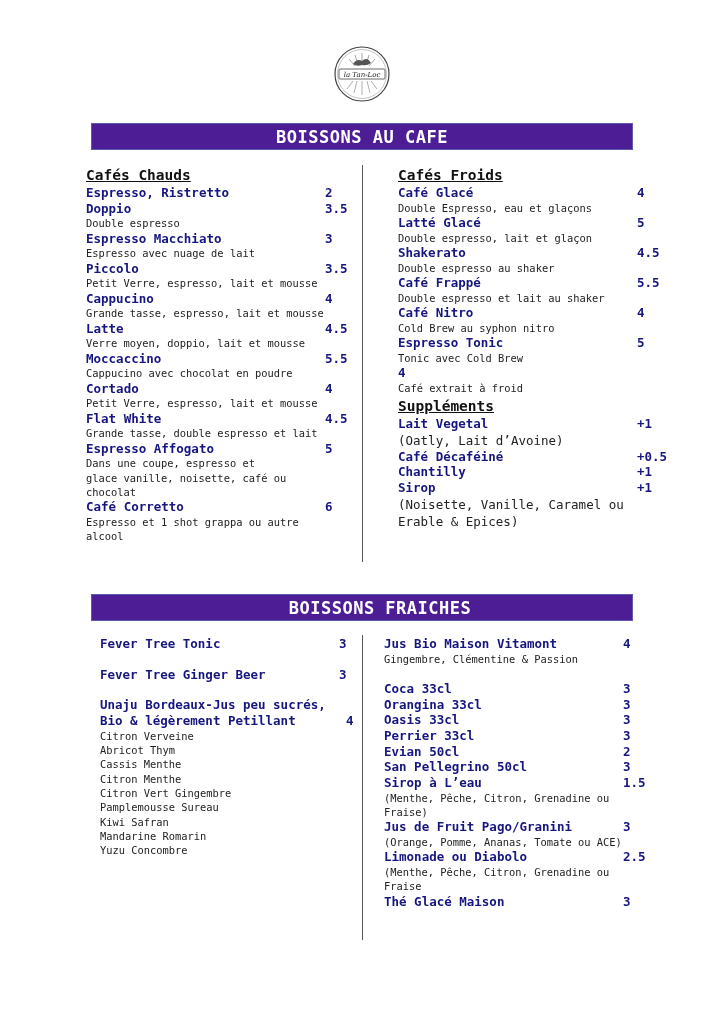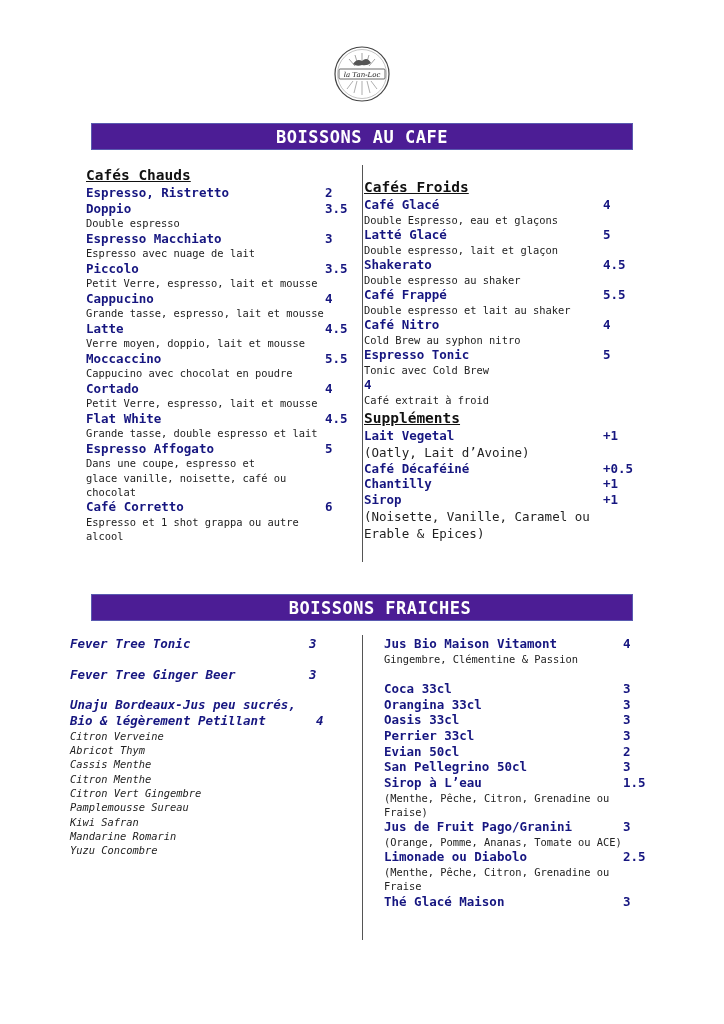--- a/index.html
+++ b/index.html
@@ -17,22 +17,22 @@
   }
   .banner.b1 { top: 123px; }
   .banner.b2 { top: 594px; padding-left: 36px; }
 
   .divider { position: absolute; left: 362px; width: 1px; background: #555; }
   .divider.d1 { top: 165px; height: 397px; }
   .divider.d2 { top: 635px; height: 305px; }
 
   .col { position: absolute; }
   .col.c1 { left: 86px; top: 166px; width: 270px; }
-  .col.c2 { left: 364px; top: 166px; width: 270px; margin-top: 12px; }
-  .col.c3 { left: 70px; top: 636px; width: 270px; font-style: italic; }
+  .col.c2 { left: 398px; top: 166px; width: 270px; }
+  .col.c3 { left: 100px; top: 636px; width: 270px; }
   .col.c4 { left: 384px; top: 636px; width: 270px; }
 
   .sec-title {
     font-size: 14.5px; font-weight: bold; color: #111; text-decoration: underline;
     height: 19px; line-height: 19px; white-space: nowrap;
   }
   .item {
     display: flex; font-size: 12.5px; font-weight: bold; color: #161680;
     height: 15.7px; line-height: 15.7px; white-space: nowrap; gap: 24px;
   }

